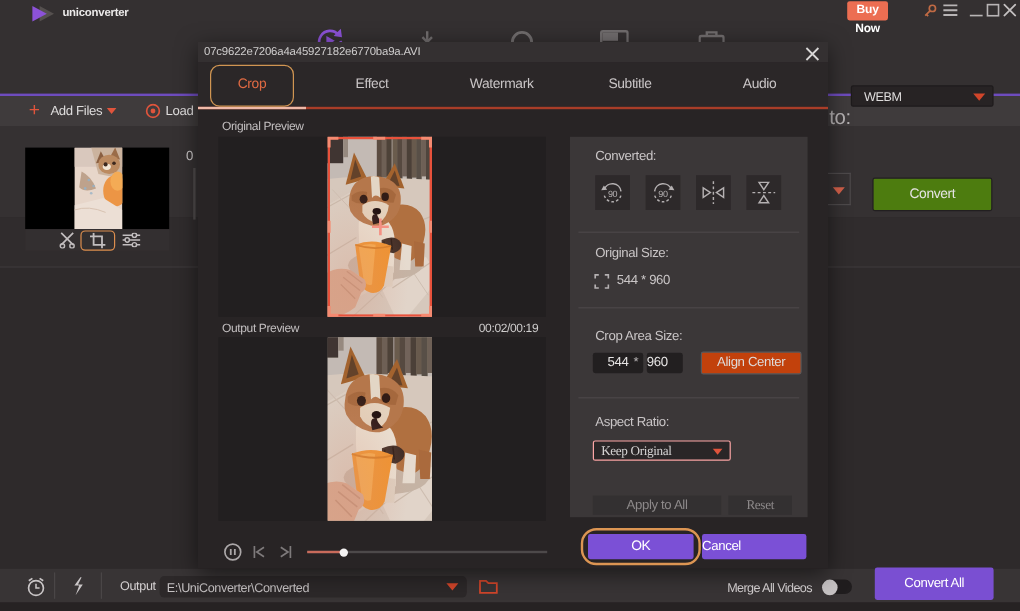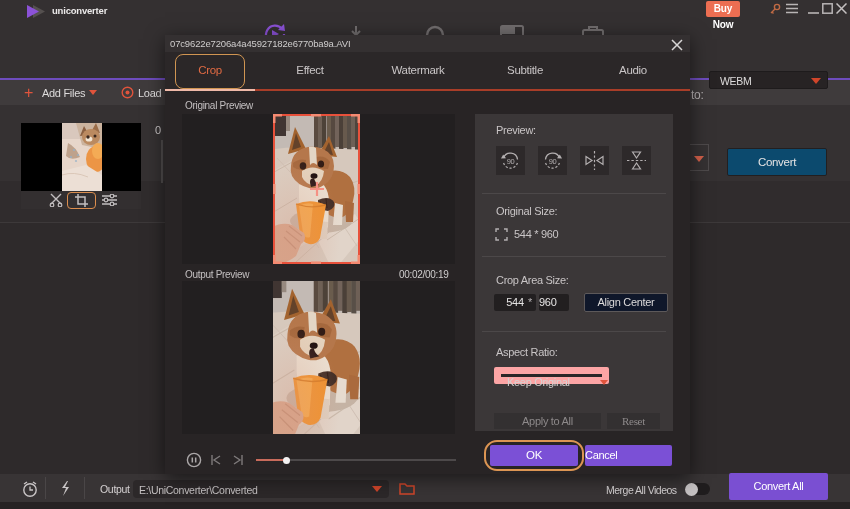--- a/index.html
+++ b/index.html
@@ -62,21 +62,21 @@
 <div class="abs" style="left:0;top:80px;width:850px;height:25px;background:#3f3b3c;"></div>
 <div class="abs" style="left:24px;top:85px;font-size:16px;color:#e0543c;line-height:15px;">+</div>
 <div class="abs" style="left:42px;top:87px;font-size:11px;color:#dedcdc;">Add Files</div>
 <div class="abs" style="left:89px;top:90px;width:0;height:0;border-left:4px solid transparent;border-right:4px solid transparent;border-top:5px solid #e0543c;"></div>
 <svg class="abs" style="left:121px;top:86px;" width="13" height="13" viewBox="0 0 13 13">
   <circle cx="6.5" cy="6.5" r="5.3" fill="none" stroke="#e0543c" stroke-width="1.4"></circle>
   <circle cx="6.5" cy="6.5" r="2" fill="#e0543c"></circle>
 </svg>
 <div class="abs" style="left:138px;top:87px;font-size:11px;color:#dedcdc;">Load</div>
 
-<div class="abs" style="left:691px;top:88px;font-size:12px;color:#b6b2b3;">to:</div>
+<div class="abs" style="left:691px;top:88px;font-size:17px;color:#b6b2b3;">to:</div>
 <div class="abs" style="left:709px;top:71px;width:119px;height:18px;background:#272324;border:1px solid #1e1b1c;border-radius:2px;">
   <div class="abs" style="left:10px;top:3px;font-size:10.5px;color:#dedcdc;">WEBM</div>
   <div class="abs" style="left:101px;top:6px;width:0;height:0;border-left:5px solid transparent;border-right:5px solid transparent;border-top:6px solid #d0452a;"></div>
 </div>
 
 <div class="abs" style="left:0;top:105px;width:850px;height:76px;background:#353132;"></div>
 <div class="abs" style="left:0;top:181px;width:850px;height:42px;background:#302c2d;"></div>
 <div class="abs" style="left:0;top:222px;width:850px;height:1px;background:#3d393a;"></div>
 
 <div class="abs" style="left:21px;top:123px;width:120px;height:68px;background:#000;"></div>
@@ -117,21 +117,21 @@
   <circle cx="10" cy="2" r="1.8" fill="#332f30" stroke="#c2bebf" stroke-width="1.2"></circle>
   <circle cx="4" cy="6" r="1.8" fill="#332f30" stroke="#c2bebf" stroke-width="1.2"></circle>
   <circle cx="10" cy="10" r="1.8" fill="#332f30" stroke="#c2bebf" stroke-width="1.2"></circle>
 </svg>
 
 <div class="abs" style="left:155px;top:124px;font-size:11px;color:#c9c5c6;">0</div>
 <div class="abs" style="left:161px;top:140px;width:2px;height:43px;background:#504c4d;"></div>
 
 <div class="abs" style="left:683px;top:144px;width:26px;height:27px;border:1px solid #4e4a4b;border-left:none;background:#353132;"></div>
 <div class="abs" style="left:694px;top:156px;width:0;height:0;border-left:5px solid transparent;border-right:5px solid transparent;border-top:6px solid #d2604a;"></div>
-<div class="abs" style="left:727px;top:148px;width:100px;height:28px;background:#0c4a6e;border:1px solid #221f20;border-radius:2px;color:#e6e4e4;font-size:11.5px;text-align:center;line-height:26px;">Convert</div>
+<div class="abs" style="left:727px;top:148px;width:100px;height:28px;background:#4d7c0f;border:1px solid #221f20;border-radius:2px;color:#e6e4e4;font-size:11.5px;text-align:center;line-height:26px;">Convert</div>
 
 <div class="abs" style="left:0;top:474px;width:850px;height:28px;background:#383435;"></div>
 <div class="abs" style="left:0;top:502px;width:850px;height:7px;background:#262223;"></div>
 <svg class="abs" style="left:21px;top:480px;" width="18" height="18" viewBox="0 0 18 18">
   <circle cx="9" cy="10" r="6.2" fill="none" stroke="#c9c5c6" stroke-width="1.4"></circle>
   <path d="M9,6.5 V10 H12" fill="none" stroke="#c9c5c6" stroke-width="1.3"></path>
   <path d="M3,4 L6,2 M15,4 L12,2" stroke="#c9c5c6" stroke-width="1.4"></path>
 </svg>
 <div class="abs" style="left:45px;top:477px;width:1px;height:22px;background:#4a4647;"></div>
 <svg class="abs" style="left:59px;top:480px;" width="13" height="18" viewBox="0 0 13 18">
@@ -316,21 +316,21 @@
   <path d="M2,0 V10 M10,1 L4,5 L10,9" stroke="#7e7a7b" stroke-width="1.4" fill="none"></path>
 </svg>
 <svg class="abs" style="left:232px;top:455px;" width="12" height="10" viewBox="0 0 12 10">
   <path d="M10,0 V10 M2,1 L8,5 L2,9" stroke="#7e7a7b" stroke-width="1.4" fill="none"></path>
 </svg>
 <div class="abs" style="left:256px;top:459px;width:200px;height:2px;background:#4d494a;"></div>
 <div class="abs" style="left:256px;top:459px;width:30px;height:2px;background:#c96b5b;"></div>
 <div class="abs" style="left:283px;top:456.5px;width:7px;height:7px;background:#f4f2f2;border-radius:50%;"></div>
 
 <div class="abs" style="left:475px;top:114px;width:198px;height:317px;background:#3b3738;"></div>
-<div class="abs" style="left:496px;top:124px;font-size:11px;color:#c9c5c6;">Preview:</div>
+<div class="abs" style="left:496px;top:124px;font-size:11px;color:#c9c5c6;">Converted:</div>
 <div class="abs" style="left:496px;top:146px;width:29px;height:29px;background:#2d292a;"></div>
 <div class="abs" style="left:538px;top:146px;width:29px;height:29px;background:#2d292a;"></div>
 <div class="abs" style="left:580px;top:146px;width:29px;height:29px;background:#2d292a;"></div>
 <div class="abs" style="left:622px;top:146px;width:29px;height:29px;background:#2d292a;"></div>
 <svg class="abs" style="left:500px;top:150px;" width="21" height="21" viewBox="0 0 21 21">
   <path d="M3.5,8 A 7.2 7.2 0 0 1 17.5,9.5" fill="none" stroke="#b4b0b1" stroke-width="1.3"></path>
   <path d="M1,8.6 L6,8.2 L3.2,4.6 Z" fill="#b4b0b1"></path>
   <path d="M3.6,13 A 7.2 7.2 0 0 0 17.4,13" fill="none" stroke="#b4b0b1" stroke-width="1.2" stroke-dasharray="2.2 1.8"></path>
   <text x="10.5" y="14" font-size="7.5" fill="#b4b0b1" text-anchor="middle" font-family="Liberation Sans">90</text>
 </svg>
@@ -354,24 +354,24 @@
 <div class="abs" style="left:496px;top:205px;font-size:11px;color:#c9c5c6;">Original Size:</div>
 <svg class="abs" style="left:495px;top:228px;" width="13" height="13" viewBox="0 0 13 13">
   <path d="M1,4 V1 H4 M9,1 H12 V4 M12,9 V12 H9 M4,12 H1 V9" fill="none" stroke="#b4b0b1" stroke-width="1.4"></path>
 </svg>
 <div class="abs" style="left:514px;top:228px;font-size:11px;color:#c9c5c6;">544 * 960</div>
 <div class="abs" style="left:482px;top:256px;width:184px;height:1px;background:#4c4849;"></div>
 <div class="abs" style="left:496px;top:274px;font-size:11px;color:#c9c5c6;">Crop Area Size:</div>
 <div class="abs" style="left:494px;top:294px;width:42px;height:17px;background:#221f20;border-radius:2px;color:#e6e4e4;font-size:11px;text-align:center;line-height:17px;">544</div>
 <div class="abs" style="left:528px;top:296px;font-size:11px;color:#b4b0b1;">*</div>
 <div class="abs" style="left:539px;top:294px;width:30px;height:17px;background:#221f20;border-radius:2px;color:#e6e4e4;font-size:11px;text-align:left;line-height:17px;">960</div>
-<div class="abs" style="left:584px;top:293px;width:84px;height:19px;background:#0f172a;border:1px solid #5d595a;border-radius:2px;color:#dddbdb;font-size:11px;text-align:center;line-height:17px;">Align Center</div>
+<div class="abs" style="left:584px;top:293px;width:84px;height:19px;background:#c2410c;border:1px solid #5d595a;border-radius:2px;color:#dddbdb;font-size:11px;text-align:center;line-height:17px;">Align Center</div>
 <div class="abs" style="left:482px;top:331px;width:184px;height:1px;background:#4c4849;"></div>
 <div class="abs" style="left:496px;top:346px;font-size:11px;color:#c9c5c6;">Aspect Ratio:</div>
-<div class="abs" style="left:494px;top:367px;width:115px;height:17px;background:#2a2627;border:7px solid #fca5a5;border-radius:2px;">
+<div class="abs" style="left:494px;top:367px;width:115px;height:17px;background:#2a2627;border:1px solid #fca5a5;border-radius:2px;font-family:Liberation Serif, serif;">
   <div class="abs" style="left:6px;top:2px;font-size:11px;color:#d5d3d3;">Keep Original</div>
   <div class="abs" style="left:99px;top:6px;width:0;height:0;border-left:4.5px solid transparent;border-right:4.5px solid transparent;border-top:5.5px solid #e0543c;"></div>
 </div>
 <div class="abs" style="left:494px;top:413px;width:107px;height:16px;background:#333031;color:#8d898a;font-size:11px;text-align:center;line-height:16px;">Apply to All</div>
 <div class="abs" style="left:607px;top:413px;width:53px;height:16px;background:#333031;color:#8d898a;font-size:11px;text-align:center;line-height:16px;font-family:Liberation Serif, serif;">Reset</div>
 
 <div class="abs" style="left:484px;top:440px;width:100px;height:31px;border:2px solid #dc9553;border-radius:13px;"></div>
 <div class="abs" style="left:490px;top:445px;width:88px;height:21px;background:#7b50d6;border-radius:2px;color:#fff;font-size:11.5px;text-align:center;line-height:21px;">OK</div>
 <div class="abs" style="left:585px;top:445px;width:87px;height:21px;background:#7b50d6;border-radius:2px;color:#fff;font-size:11px;text-align:left;line-height:21px;">Cancel</div>
 

